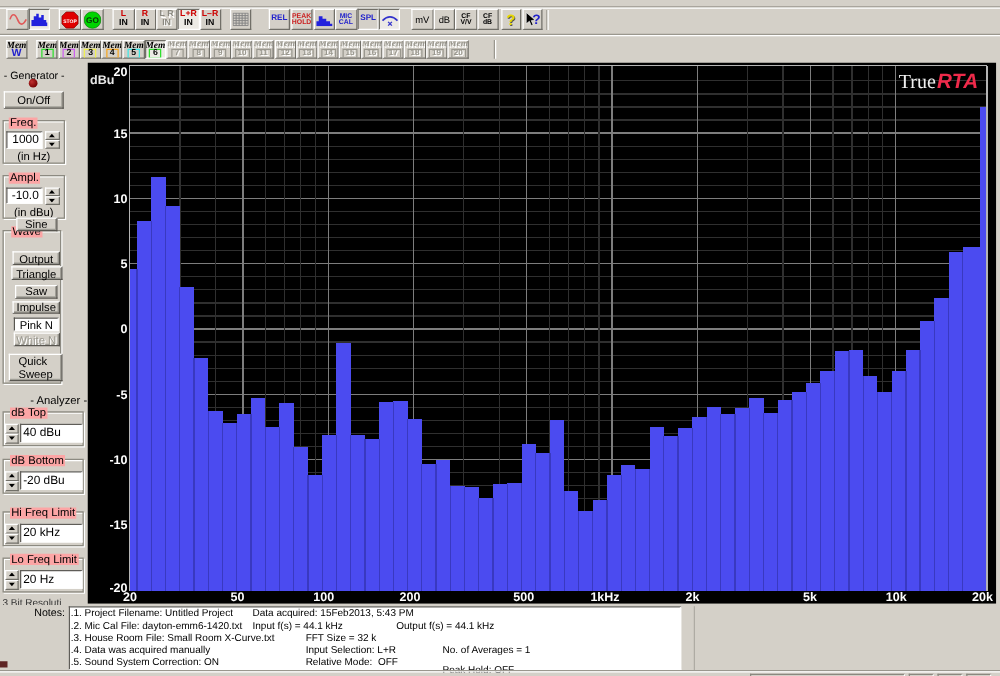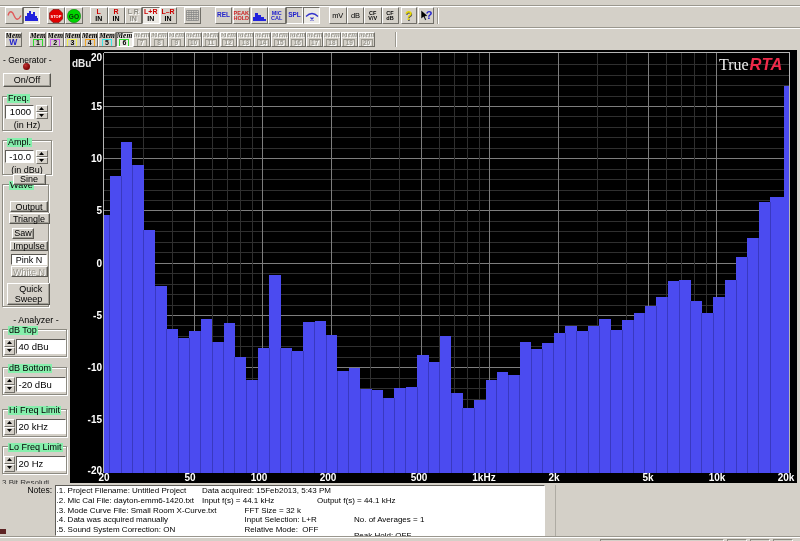--- a/index.html
+++ b/index.html
@@ -3,28 +3,28 @@
 html,body{margin:0;padding:0}
 body{width:800px;height:541px;position:relative;background:#d4d0c8;overflow:hidden;
  font-family:"Liberation Sans",sans-serif;-webkit-font-smoothing:antialiased}
 div{position:absolute;box-sizing:border-box}
 .tb{background:#d4d0c8;border:1px solid;border-color:#ffffff #716f68 #716f68 #ffffff;
  display:flex;align-items:center;justify-content:center;text-align:center;line-height:1}
 .chk{background:#eceae5;border-color:#716f68 #ffffff #ffffff #716f68}
 .dn{background:#d4d0c8;border-color:#716f68 #ffffff #ffffff #716f68}
 .dis{color:#8a887f;text-shadow:1px 1px 0 #fff}
 .gb{border:1px solid #8c8a81;box-shadow:1px 1px 0 #fff, inset 1px 1px 0 #fff}
-.gl{background:#86efac;line-height:1;padding:0 1px;white-space:nowrap}
+.gl{background:#fca5a5;line-height:1;padding:0 1px;white-space:nowrap}
 .inp{background:#fff;border:1px solid;border-color:#5f5d58 #fff #fff #5f5d58;
  font-size:9.5px;display:flex;align-items:center;white-space:nowrap}
 .sp{background:#d4d0c8;border:1px solid;border-color:#fff #716f68 #716f68 #fff;
  display:flex;align-items:center;justify-content:center}
 .bt{background:#d4d0c8;border:1px solid;border-color:#fff #585650 #585650 #fff;
  box-shadow:inset -1px -1px 0 #a09e96;display:flex;align-items:center;justify-content:center;
- text-align:right;font-size:9px;color:#000}
+ text-align:left;font-size:9px;color:#000}
 .nt{font-size:8px;line-height:9.6px;white-space:nowrap;color:#000}
 .lab{font-size:9px;color:#000;white-space:nowrap;line-height:1}
 </style></head><body>
 <div style="left:0;top:5px;width:800px;height:1px;background:#9a978e"></div>
 <div style="left:0;top:6px;width:800px;height:1px;background:#fff"></div>
 <div style="left:0;top:27px;width:800px;height:1px;background:#9a978e"></div>
 <div style="left:0;top:28px;width:800px;height:1px;background:#fff"></div>
 <div class="tb " style="left:5px;top:7px;width:18px;height:17px">
     <svg width="15" height="11" viewBox="0 0 15 11">
       <path d="M1 5.5 C2.5 0.5,5 0.5,7 5.5 C9 10.5,11.5 10.5,14 5.5" fill="none" stroke="#e05a5a" stroke-width="1.3"></path>
@@ -489,26 +489,26 @@
     <svg width="5" height="3">
       <path d="M0 0 L2.5 3 L5 0Z" fill="#000"></path>
     </svg>
   </div>
 <div class="lab" style="left:3px;top:165.5px;width:48px;text-align:center">(in dBu)</div>
 <div class="gb" style="left:2px;top:184px;width:47px;height:123px"></div>
 <div class="gl lab" style="left:9px;top:181px">Wave</div>
 <div class="bt" style="left:12.5px;top:174px;width:33px;height:10.7px">Sine</div>
 <div class="bt" style="left:10.0px;top:201.3px;width:38px;height:10.7px">Output</div>
 <div class="bt" style="left:8.5px;top:213.3px;width:41px;height:10.7px">Triangle</div>
-<div class="bt" style="left:12.0px;top:228px;width:22px;height:10.7px">Saw</div>
+<div class="bt" style="left:12.0px;top:228px;width:34px;height:10.7px">Saw</div>
 <div class="bt" style="left:10.0px;top:240.8px;width:38px;height:10.7px">Impulse</div>
 <div class="bt" style="left:11px;top:254.3px;width:36px;height:10.7px;background:#fff;border-color:#585650 #fff #fff #585650;box-shadow:none">Pink N</div>
 <div class="bt" style="left:10.5px;top:266.3px;width:37px;height:10.7px;color:#9a988f;text-shadow:1px 1px 0 #fff">White N</div>
 <div class="bt" style="left:7px;top:283px;width:43px;height:22px;line-height:10px">Quick<br>Sweep</div>
-<div class="lab" style="left:8px;top:315.5px;width:56px;text-align:center">- Analyzer -</div>
+<div class="lab" style="left:19px;top:315.5px;width:56px;text-align:center">- Analyzer -</div>
 <div class="gb" style="left:2px;top:329px;width:64.5px;height:27.5px"></div>
 <div class="gl lab" style="left:8px;top:326px">dB Top</div>
 <div class="sp" style="left:3.5px;top:338.5px;width:11px;height:8px">
     <svg width="5" height="3">
       <path d="M0 3 L2.5 0 L5 3Z" fill="#000"></path>
     </svg>
   </div>
 <div class="sp" style="left:3.5px;top:346.5px;width:11px;height:8px">
     <svg width="5" height="3">
       <path d="M0 0 L2.5 3 L5 0Z" fill="#000"></path>
@@ -555,21 +555,21 @@
   </div>
 <div class="inp" style="left:15.5px;top:455.5px;width:50px;height:15px;padding-left:2px">20 Hz</div>
 <div style="left:2px;top:477.5px;width:66px;height:6px;overflow:hidden;font-size:8px;color:#333">3 Bit Resoluti</div>
 <div class="lab" style="left:0px;top:486px;width:52px;text-align:right;font-size:8.5px">Notes:</div>
 <div style="left:55px;top:484.5px;width:490px;height:51.5px;background:#fff;border:1px solid;border-color:#5f5d58 #fff #fff #5f5d58"></div>
 <div class="nt" style="left:56.5px;top:486.3px">.1. Project Filename: Untitled Project</div>
 <div class="nt" style="left:202px;top:486.3px">Data acquired: 15Feb2013, 5:43 PM</div>
 <div class="nt" style="left:56.5px;top:495.9px">.2. Mic Cal File: dayton-emm6-1420.txt</div>
 <div class="nt" style="left:202px;top:495.9px">Input f(s) = 44.1 kHz</div>
 <div class="nt" style="left:317px;top:495.9px">Output f(s) = 44.1 kHz</div>
-<div class="nt" style="left:56.5px;top:505.5px">.3. Mode Curve File: Small Room X-Curve.txt</div>
+<div class="nt" style="left:56.5px;top:505.5px">.3. House Room File: Small Room X-Curve.txt</div>
 <div class="nt" style="left:244.5px;top:505.5px">FFT Size = 32 k</div>
 <div class="nt" style="left:56.5px;top:515.1px">.4. Data was acquired manually</div>
 <div class="nt" style="left:244.5px;top:515.1px">Input Selection: L+R</div>
 <div class="nt" style="left:354px;top:515.1px">No. of Averages = 1</div>
 <div class="nt" style="left:56.5px;top:524.7px">.5. Sound System Correction: ON</div>
 <div class="nt" style="left:244.5px;top:524.7px">Relative Mode:&nbsp; OFF</div>
 <div class="nt" style="left:354px;top:531px">Peak Hold: OFF</div>
 <div style="left:555px;top:484.5px;width:1px;height:51.5px;background:#aeaba3"></div>
 <div style="left:0;top:536px;width:800px;height:1px;background:#9a978e"></div>
 <div style="left:0;top:537px;width:800px;height:1px;background:#fff"></div>

